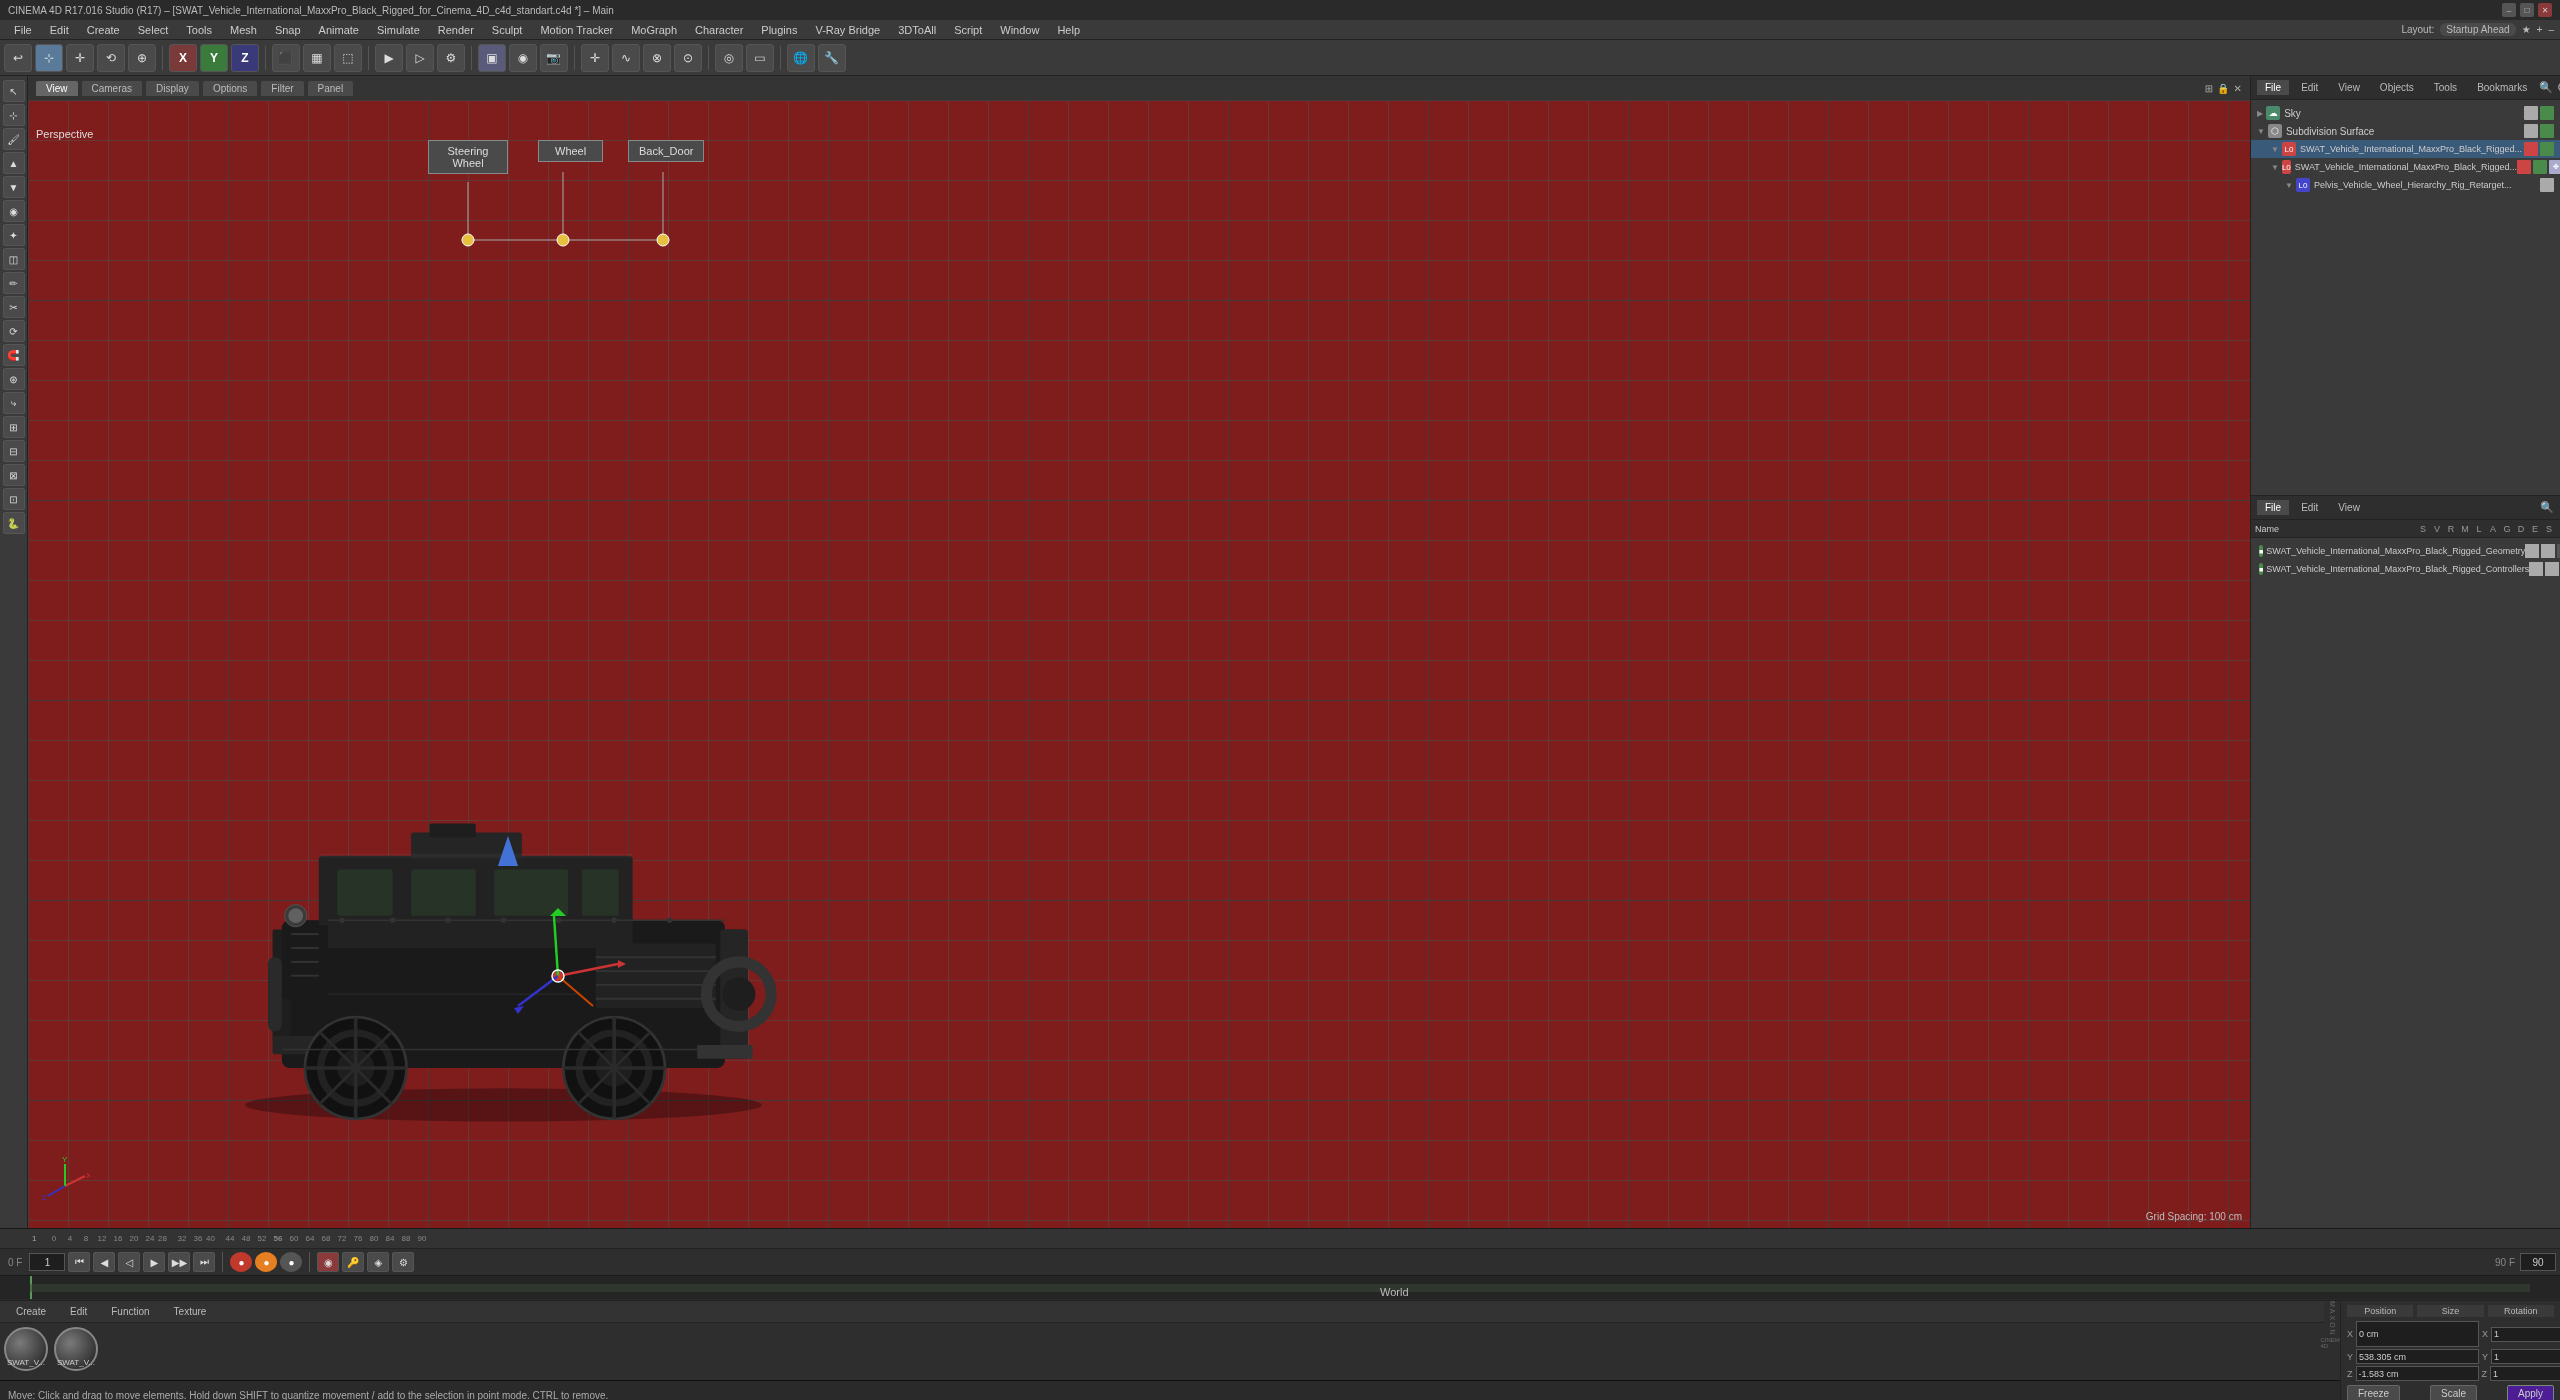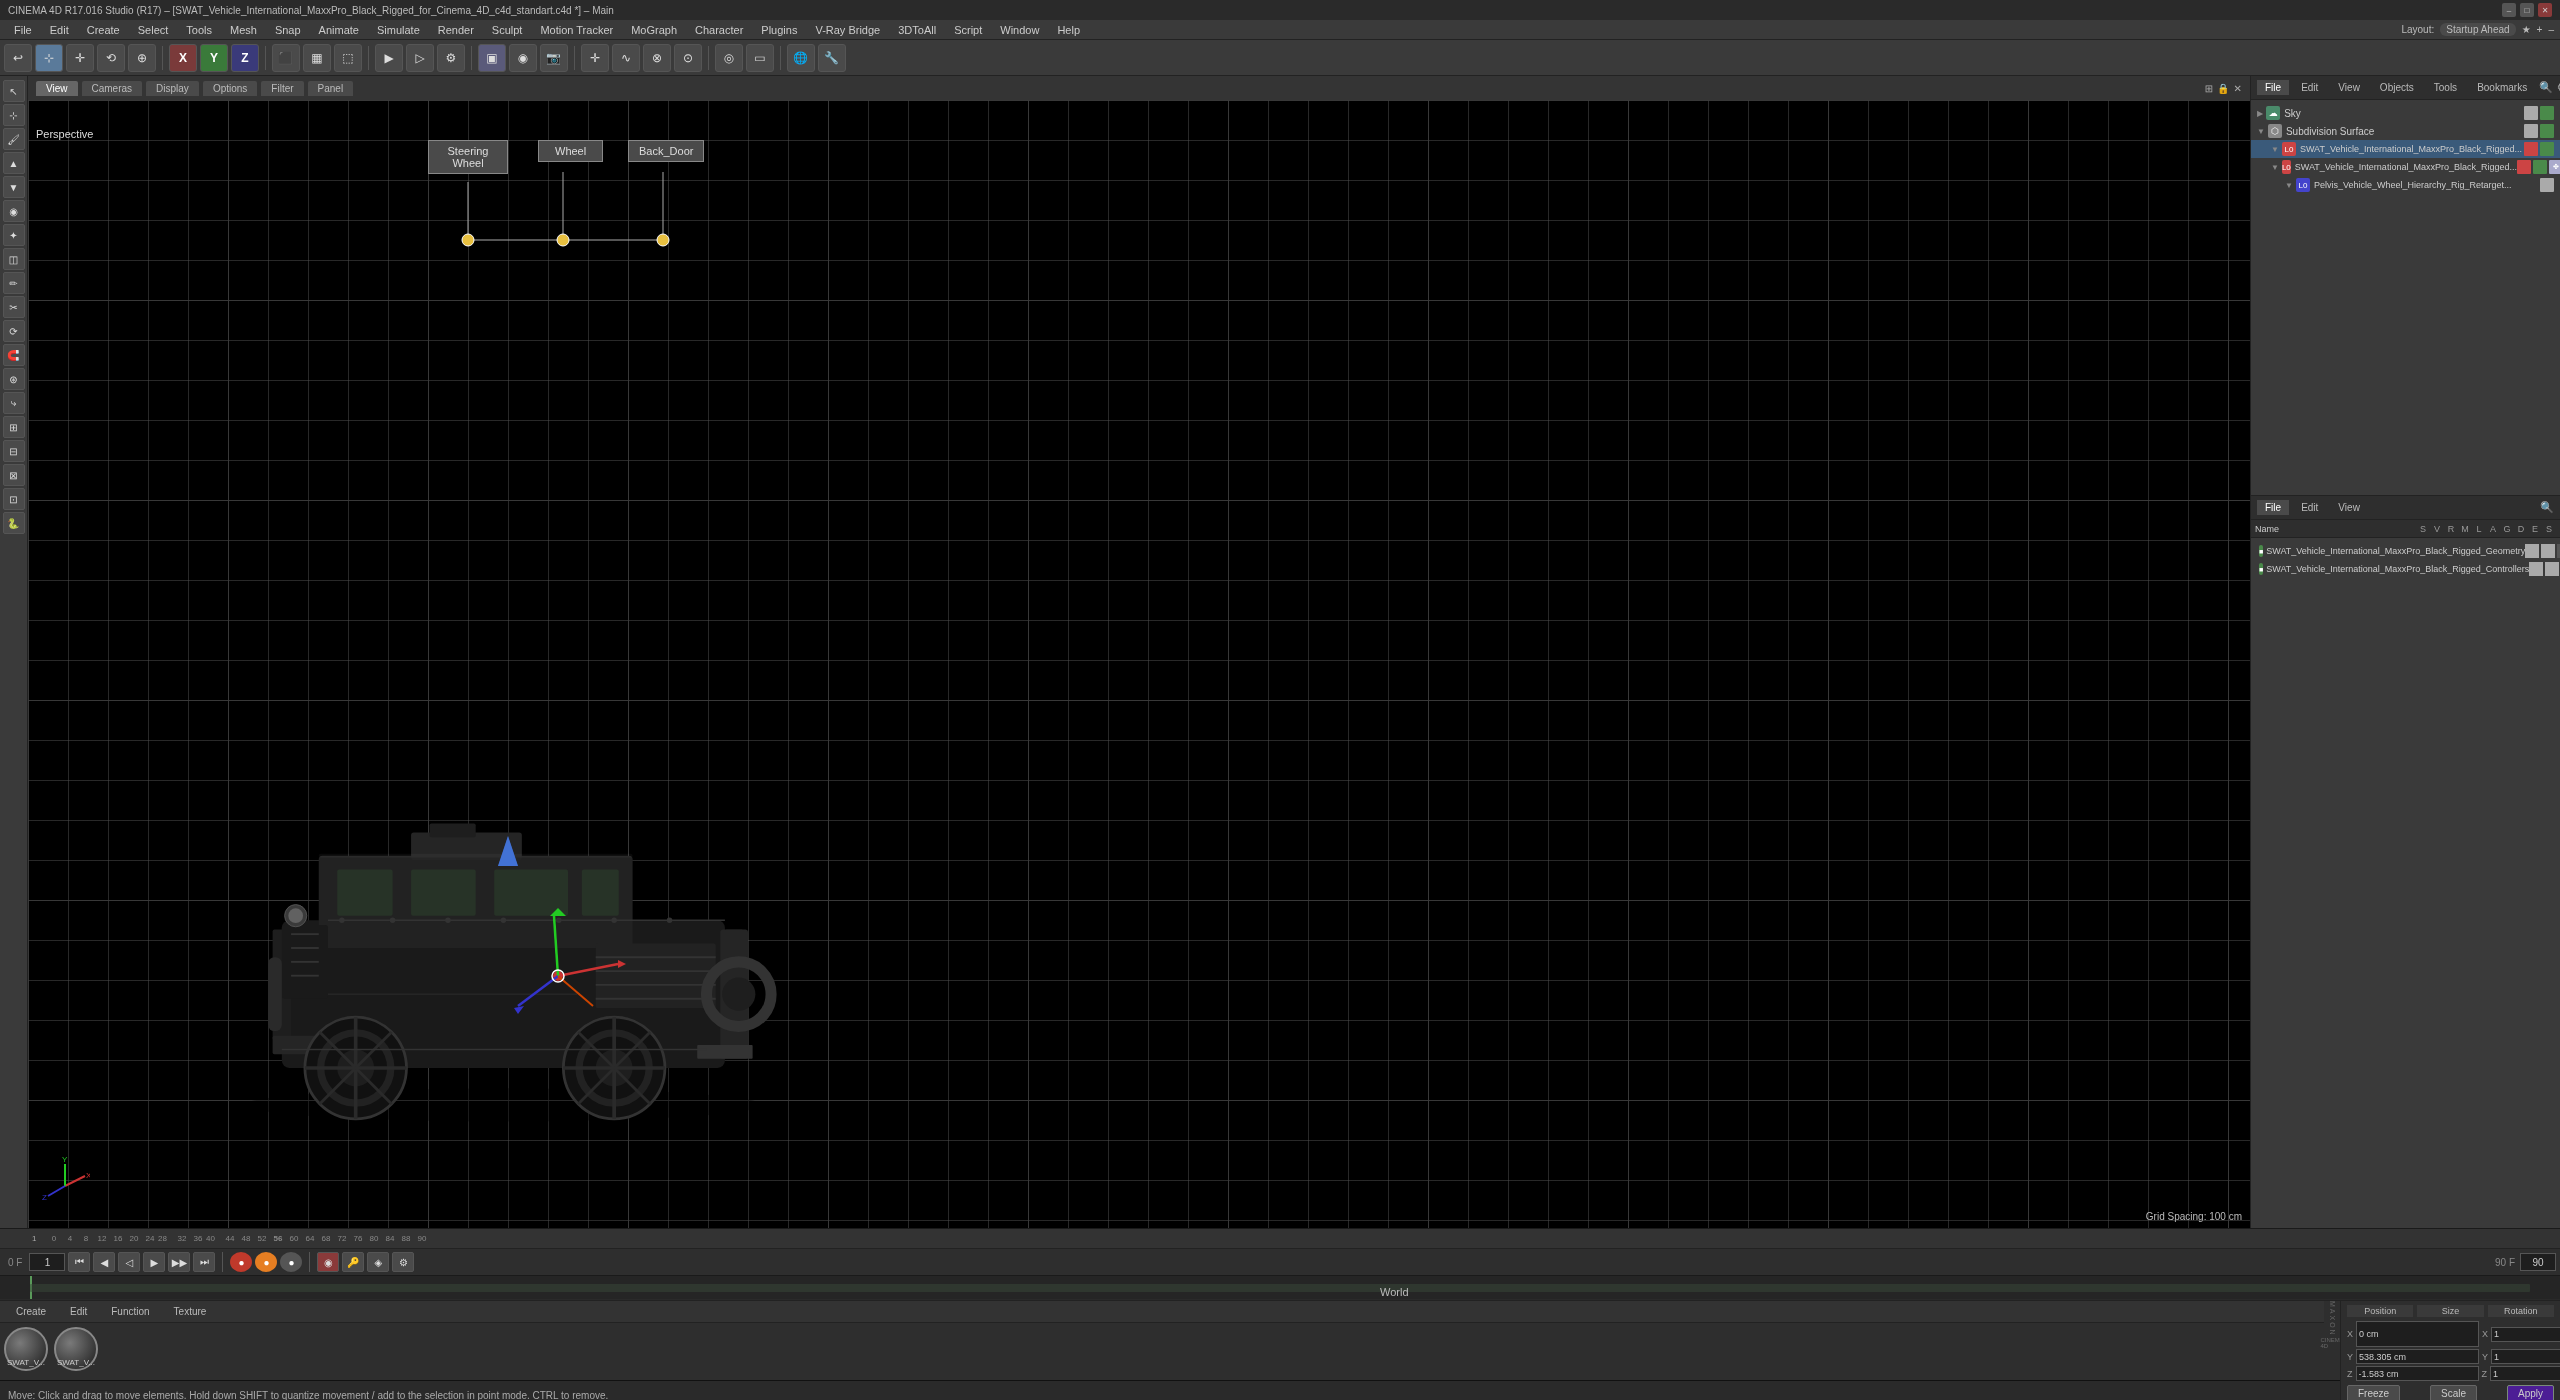--- a/index.html
+++ b/index.html
@@ -152,21 +152,21 @@
       font-size: 10px;
       color: #aaa;
       cursor: pointer;
     }
 
     
     #viewport-canvas {
       position: absolute;
       top: 24px;
       left: 0; right: 0; bottom: 0;
-      background: #000000;
+      background: #7f1d1d;
     }
     
     .grid-overlay {
       position: absolute;
       top: 0; left: 0; right: 0; bottom: 0;
       background-image:
         linear-gradient(rgba(80,80,80,0.5) 1px, transparent 1px),
         linear-gradient(90deg, rgba(80,80,80,0.5) 1px, transparent 1px);
       background-size: 40px 40px;
     }

